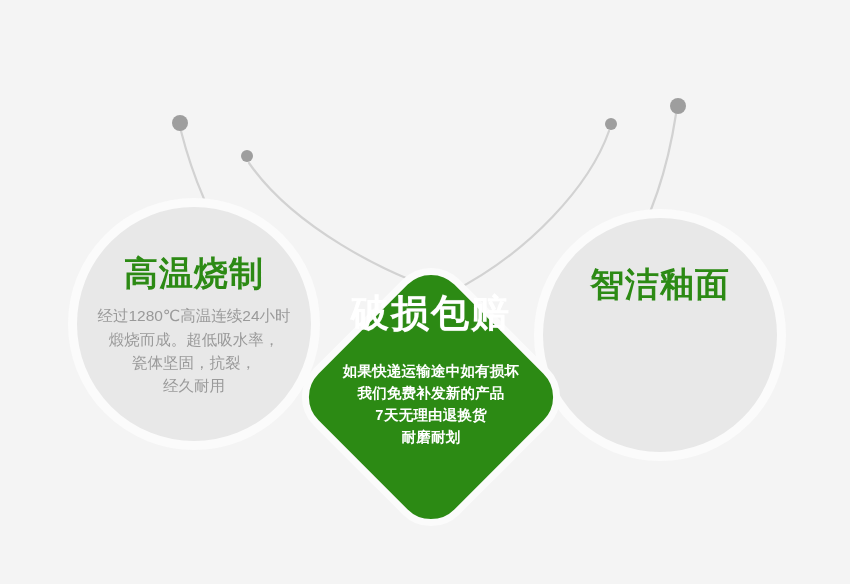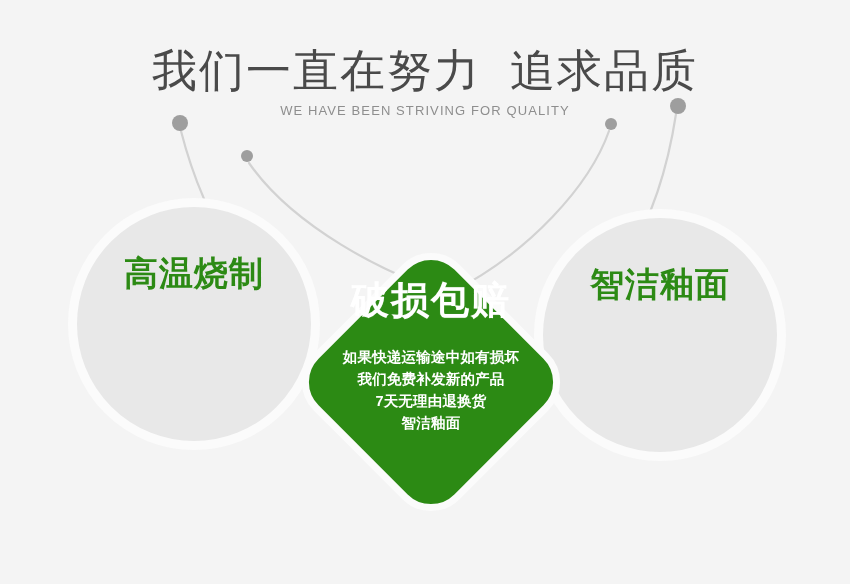--- a/index.html
+++ b/index.html
@@ -78,24 +78,25 @@
     line-height:1.5;
     color:#9a9a9a;
     font-weight:400;
     white-space:pre-line;
   }
 
   
   .diamond-wrap {
     position:absolute;
     left:297px;
-    top:225px;
+    top:240px;
     width:268px;
     height:314px;
     z-index:5;
+    font-family:Liberation Mono, monospace;
   }
   .diamond {
     position:absolute;
     left:31px;
     top:54px;
     width:206px;
     height:206px;
     background:#2c8a14;
     border:7px solid #fbfbfb;
     border-radius:40px;
@@ -140,37 +141,37 @@
       <path d="M676 114 C 668 166, 652 222, 620 268"></path>
     </g>
     <g fill="#9e9e9e">
       <circle cx="180" cy="123" r="8"></circle>
       <circle cx="247" cy="156" r="6"></circle>
       <circle cx="611" cy="124" r="6"></circle>
       <circle cx="678" cy="106" r="8"></circle>
     </g>
   </svg>
 
-  <div class="header">
-    <div class="header-title">我们一直在努力  追求品质</div>
-    <div class="header-sub">WE HAVE BEEN STRIVING FOR QUALITY</div>
-  </div>
 
   <div class="circle left">
     <div class="circle-title">高温烧制</div>
+    <div class="circle-body">经过1280℃高温连续24小时
+煅烧而成。超低吸水率，
+瓷体坚固，抗裂，
+经久耐用</div>
   </div>
 
   <div class="circle right">
     <div class="circle-title">智洁釉面</div>
   </div>
 
   <div class="diamond-wrap">
     <div class="diamond"></div>
     <div class="diamond-content">
       <div class="diamond-title">破损包赔</div>
       <div class="diamond-body">如果快递运输途中如有损坏
 我们免费补发新的产品
 7天无理由退换货
-智洁釉面</div>
+耐磨耐划</div>
     </div>
   </div>
 
 </div>
 
 </body></html>

